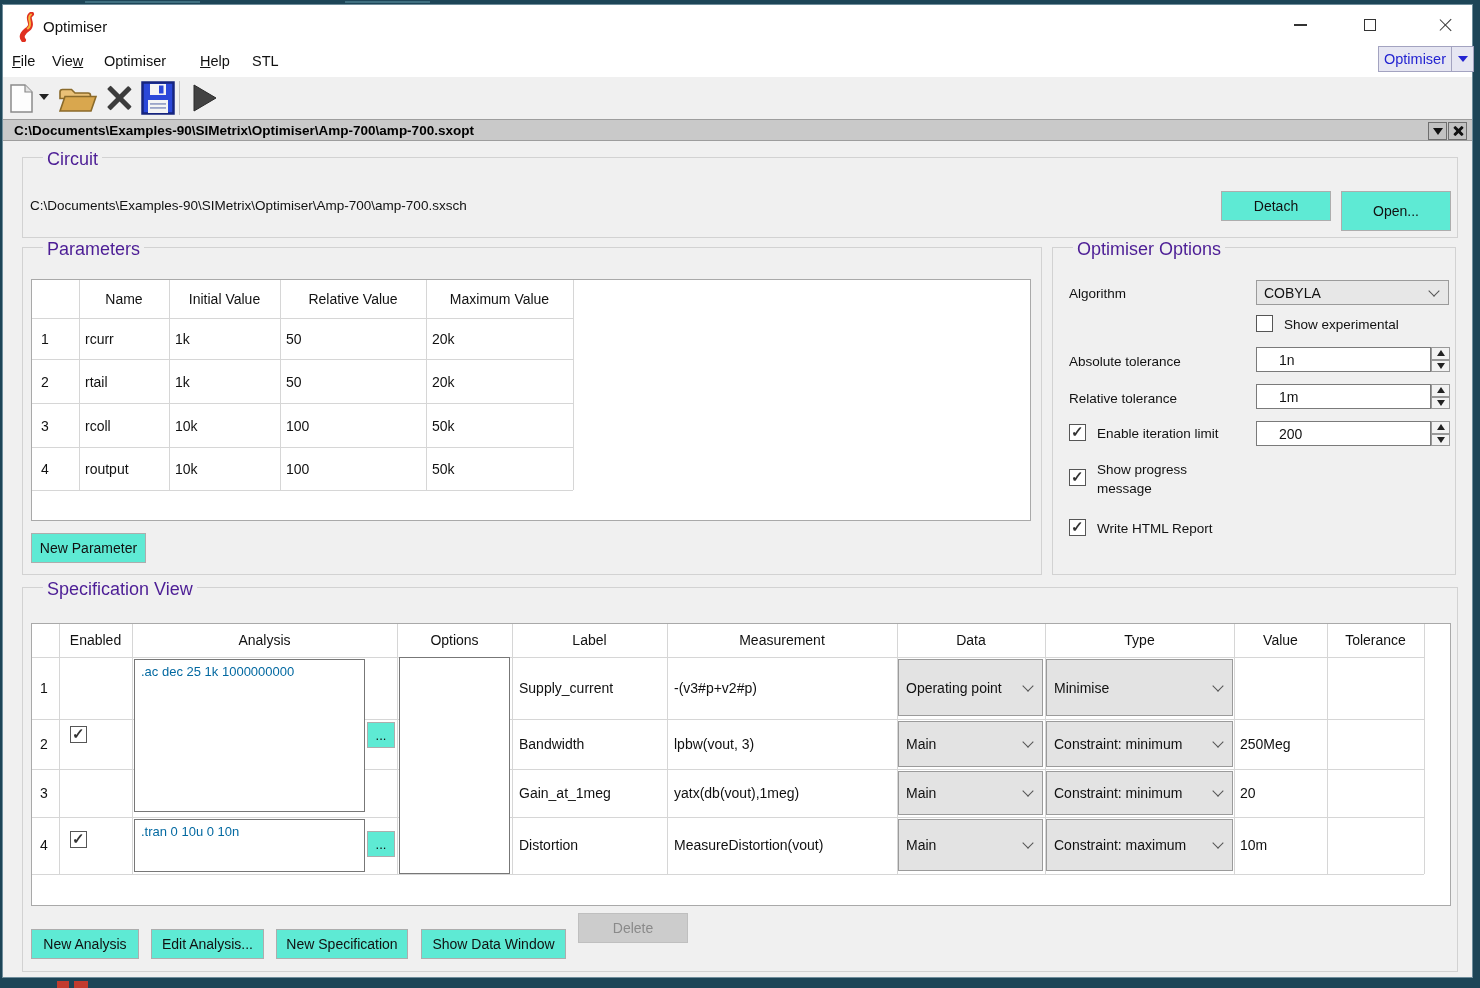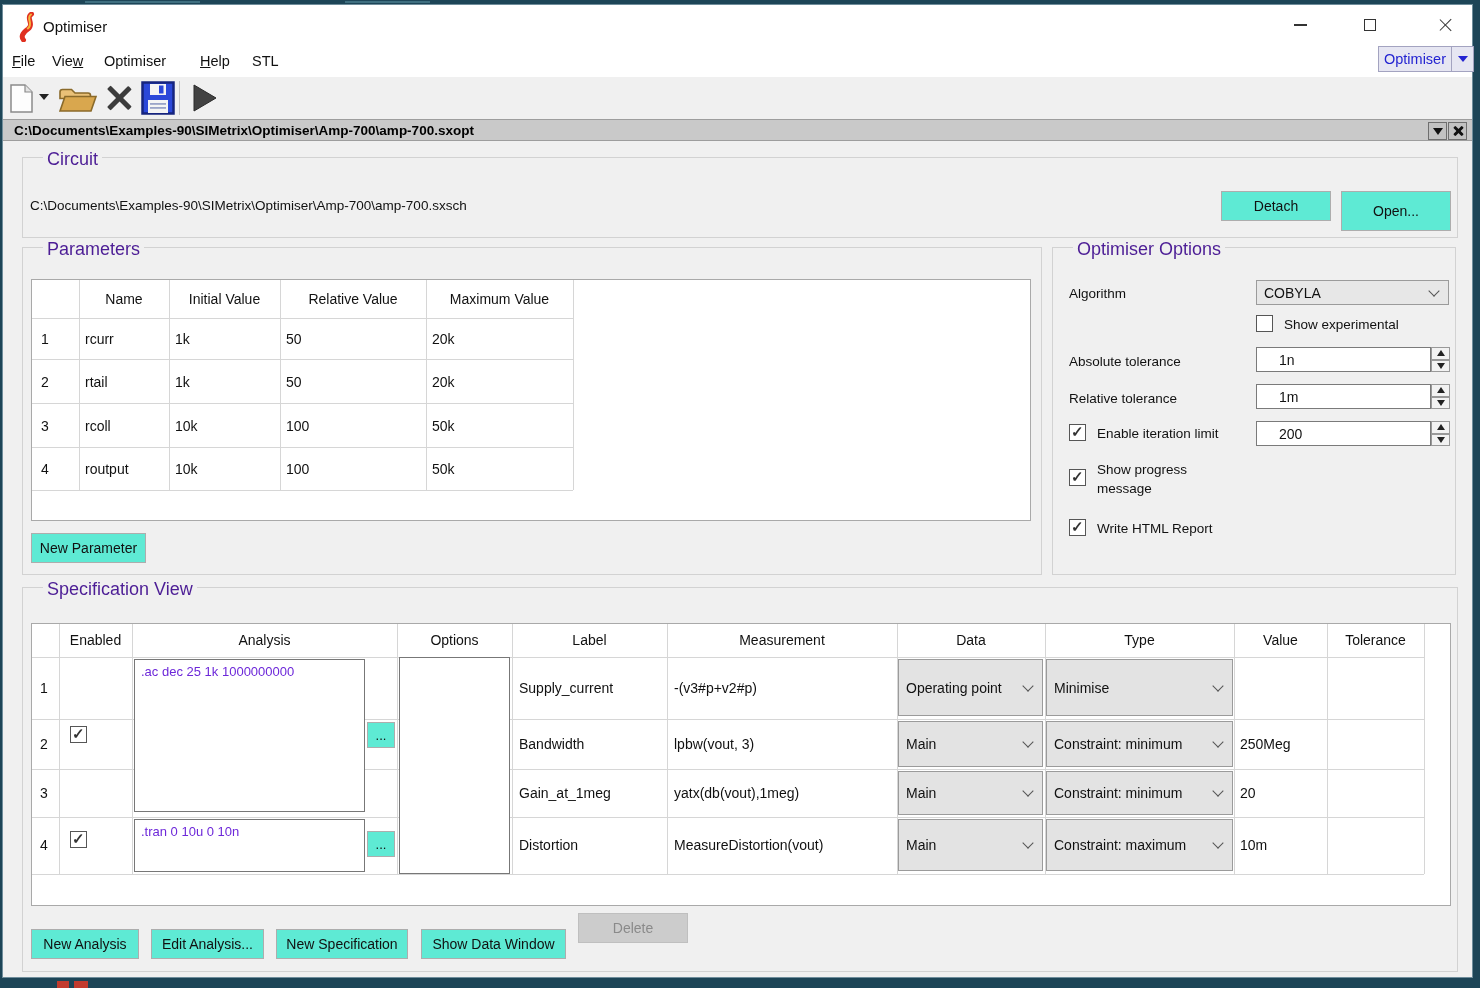--- a/index.html
+++ b/index.html
@@ -46,21 +46,21 @@
   .cbx.on::after { content:"✓"; position:absolute; left:1px; top:-2px; font-size:15px; font-weight:bold; color:#333; }
   .lbl { position:absolute; font-size:13.5px; color:#111; }
   .dd { position:absolute; background:#e3e3e3; border:1px solid #9b9b9b; display:flex; align-items:center; }
   .dd .dtext { flex:1; padding-left:7px; font-size:14px; color:#111; white-space:nowrap; overflow:hidden; }
   .chev { width:8px; height:8px; border-right:1.6px solid #555; border-bottom:1.6px solid #555; transform:rotate(45deg); margin-right:10px; margin-top:-4px; flex:none; }
   .input { position:absolute; background:#fff; border:1px solid #7a7a7a; font-size:14px; display:flex; align-items:center; padding-left:22px; }
   .spin { position:absolute; width:19px; display:flex; flex-direction:column; }
   .spin > div { flex:1; background:#f2f2f2; border:1px solid #999; display:flex; align-items:center; justify-content:center; }
   .tri-u { width:0; height:0; border-left:4.5px solid transparent; border-right:4.5px solid transparent; border-bottom:6px solid #222; }
   .tri-d { width:0; height:0; border-left:4.5px solid transparent; border-right:4.5px solid transparent; border-top:6px solid #222; }
-  .abox { position:absolute; background:#fff; border:1px solid #777; font-size:13px; color:#6d28d9; padding:4px 6px; white-space:pre; }
+  .abox { position:absolute; background:#fff; border:1px solid #777; font-size:13px; color:#0369a1; padding:4px 6px; white-space:pre; }
   .strip-dash { position:absolute; height:2px; background:#3f6f80; }
 </style>
 </head>
 <body>
 
 <div class="strip-dash" style="left:85px; top:1px; width:115px;"></div>
 <div class="strip-dash" style="left:345px; top:1px; width:85px;"></div>
 <div class="abs" style="left:57px; top:981px; width:12px; height:7px; background:#c23b2e;"></div>
 <div class="abs" style="left:74px; top:981px; width:14px; height:7px; background:#c23b2e;"></div>
 

